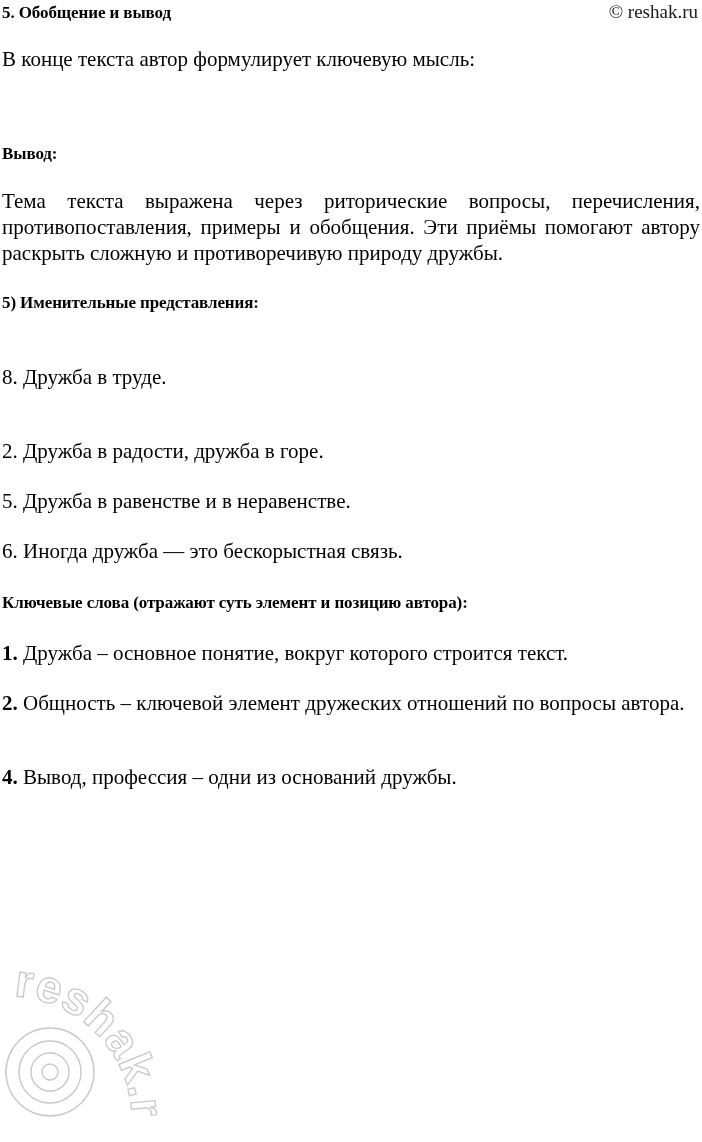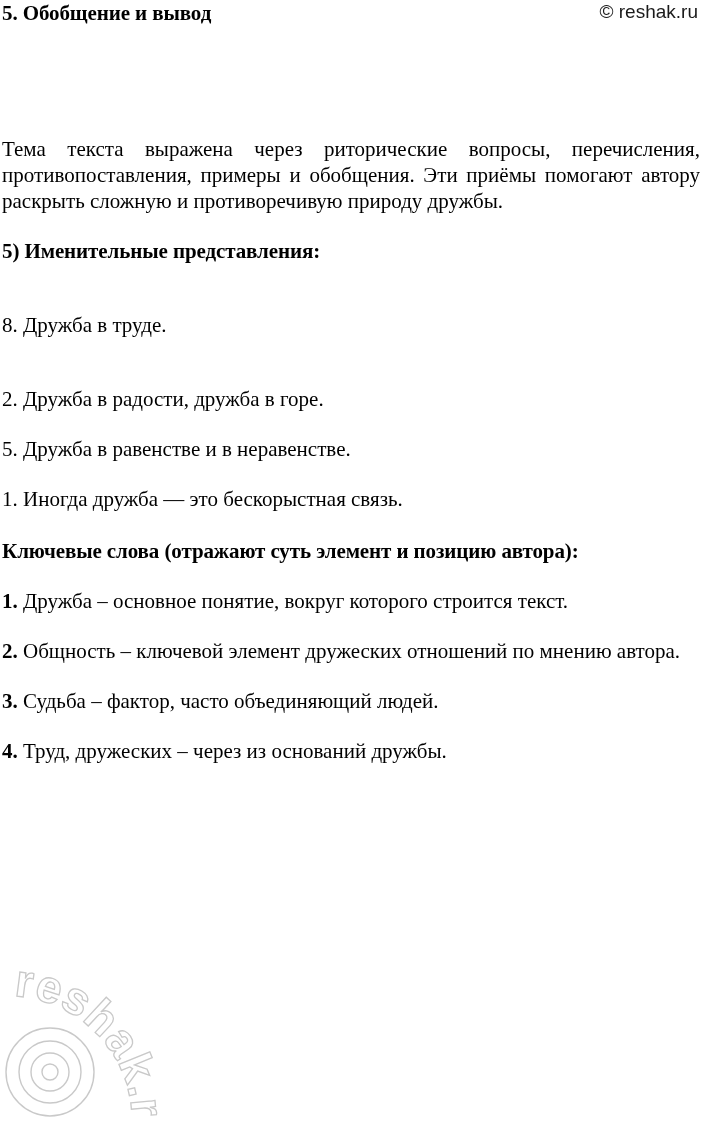--- a/index.html
+++ b/index.html
@@ -20,21 +20,21 @@
     background: #ffffff;
     box-sizing: border-box;
     padding: 0 2px 0 2px;
   }
 
   
   .wm-corner {
     position: absolute;
     top: 1px;
     right: 4px;
-    font-family: Liberation Sans, sans-serif;
+    font-family: Liberation Serif, serif;
     font-size: 19px;
     line-height: 22px;
     color: #1a1a1a;
     white-space: nowrap;
     z-index: 5;
   }
   .wm-logo {
     position: absolute;
     left: 4px;
     top: 968px;
@@ -43,21 +43,21 @@
     z-index: 1;
     pointer-events: none;
   }
   .wm-logo svg { display: block; width: 190px; height: 175px; }
 
   
   .doc { position: relative; z-index: 3; }
 
   .h-sec {
     font-weight: bold;
-    font-size: 21px;
+    font-size: 17px;
     line-height: 26px;
     margin: 0;
     padding: 0;
     letter-spacing: -0.1px;
   }
   .para {
     font-size: 21px;
     line-height: 26px;
     margin: 0;
     padding: 0;
@@ -101,72 +101,71 @@
       </text>
     </svg>
   </div>
 
   <div class="doc">
 
     <div class="h-sec">5. Обобщение и вывод</div>
 
     <div class="gap-20"></div>
 
+    <div class="para left">В конце текста автор формулирует ключевую мысль:</div>
 
     <div class="gap-22"></div>
 
 
     <div class="gap-23"></div>
 
 
     <div class="gap-24"></div>
 
+    <div class="h-sec">Вывод:</div>
 
     <div class="gap-21"></div>
 
     <div class="para">Тема текста выражена через риторические вопросы, перечисления, противопоставления, примеры и обобщения. Эти приёмы помогают автору раскрыть сложную и противоречивую природу дружбы.</div>
 
     <div class="gap-24"></div>
 
     <div class="h-sec">5) Именительные представления:</div>
 
     <div class="gap-24"></div>
 
     <div class="gap-24"></div>
     <div class="para left">8. Дружба в труде.</div>
     <div class="gap-24"></div>
     <div class="gap-24"></div>
     <div class="para left">2. Дружба в радости, дружба в горе.</div>
     <div class="gap-24"></div>
     <div class="para left">5. Дружба в равенстве и в неравенстве.</div>
     <div class="gap-24"></div>
-    <div class="para left">1. Иногда дружба — это бескорыстная связь.</div>
+    <div class="para left">6. Иногда дружба — это бескорыстная связь.</div>
 
     <div class="gap-26"></div>
 
     <div class="h-sec">Ключевые слова (отражают суть элемент и позицию автора):</div>
 
     <div class="gap-24"></div>
 
     <div class="para">
       <span class="lead-num">1.</span> <span class="kw-name">Дружба</span> <span>–</span> <span>основное понятие, вокруг которого строится текст.</span>
     </div>
 
     <div class="gap-24"></div>
 
     <div class="para">
-      <span class="lead-num">2.</span> <span class="kw-name">Общность</span> <span>–</span> <span>ключевой элемент дружеских отношений по мнению автора.</span>
+      <span class="lead-num">2.</span> <span class="kw-name">Общность</span> <span>–</span> <span>ключевой элемент дружеских отношений по вопросы автора.</span>
     </div>
 
     <div class="gap-24"></div>
 
-    <div class="para">
-      <span class="lead-num">3.</span> <span class="kw-name">Судьба</span> <span>–</span> <span>фактор, часто объединяющий людей.</span>
-    </div>
 
     <div class="gap-24"></div>
 
     <div class="para">
-      <span class="lead-num">4.</span> <span class="kw-name">Труд, дружеских</span> <span>–</span> <span>через из оснований дружбы.</span>
+      <span class="lead-num">4.</span> <span class="kw-name">Вывод, профессия</span> <span>–</span> <span>одни из оснований дружбы.</span>
     </div>
 
   </div>
 </div>
 
 </body></html>

